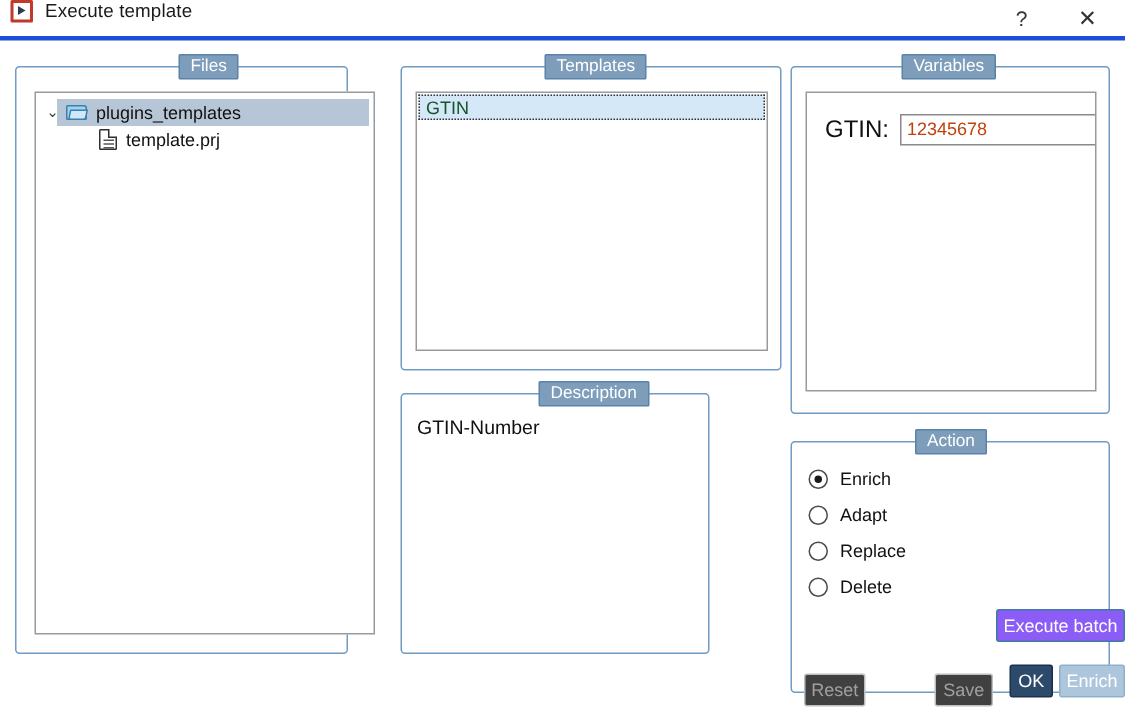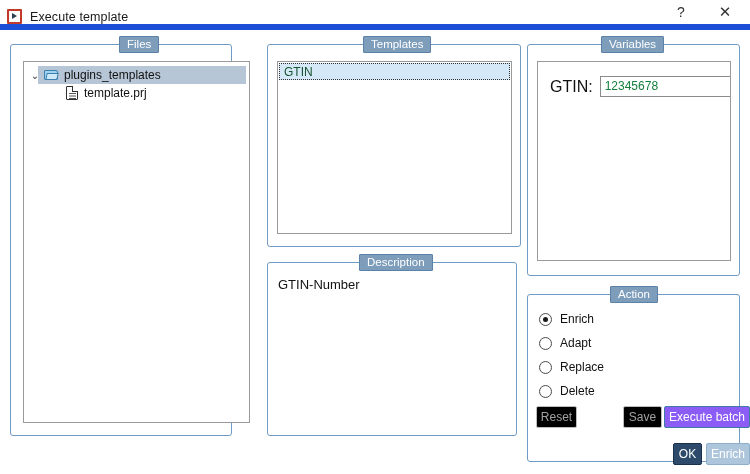--- a/index.html
+++ b/index.html
@@ -16,23 +16,23 @@
     overflow: hidden;
     position: relative;
   }
 
   
   .titlebar {
     position: absolute;
     left: 0; top: 0;
     width: 750px; height: 24px;
     background: #ffffff;
-    border-bottom: 6px solid #1d4ed8;
-    display: flex;
-    align-items: flex-end;
+    border-bottom: 3px solid #1d4ed8;
+    display: flex;
+    align-items: flex-start;
   }
   .title-icon {
     width: 15px; height: 15px;
     margin-left: 7px;
     margin-right: 8px;
     border: 2px solid #c0392b;
     background: #ffffff;
     box-sizing: border-box;
     position: relative;
     flex: none;
@@ -212,21 +212,21 @@
     background: #ffffff;
     height: 21px;
     width: 151px;
     box-sizing: border-box;
   }
   .spin-val {
     flex: 1;
     font-size: 12px;
     line-height: 19px;
     padding-left: 4px;
-    color: #15803d;
+    color: #c2410c;
     overflow: hidden;
     white-space: nowrap;
   }
   .spin-btns {
     width: 15px;
     border-left: 1px solid #b5b5b5;
     display: flex;
     flex-direction: column;
     background: #f4f4f4;
     flex: none;
@@ -287,23 +287,24 @@
     position: absolute;
     font-size: 12px;
     height: 22px;
     line-height: 20px;
     text-align: center;
     box-sizing: border-box;
     border-radius: 2px;
     white-space: nowrap;
   }
   .btn.disabled {
-    background: #000000;
+    background: #404040;
     border: 1px solid #bdbdbd;
     color: #a0a0a0;
+    margin-top: 43px;
   }
   .btn.primary {
     background: #8b5cf6;
     border: 1px solid #3f7ba5;
     color: #ffffff;
   }
   .btn.ok {
     background: #2e4a6b;
     border: 1px solid #1d3busy;
     border: 1px solid #17314f;
@@ -344,21 +345,21 @@
   </div>
 </div>
 
 <div class="group" style="left:267px; top:44px; width:254px; height:203px;">
   <div class="legend" style="left:95px;">Templates</div>
   <div class="pane" style="left:9px; top:16px; width:235px; height:173px;">
     <div class="list-item">GTIN</div>
   </div>
 </div>
 
-<div class="group" style="left:267px; top:262px; width:250px; height:174px;">
+<div class="group" style="left:267px; top:262px; width:206px; height:174px;">
   <div class="legend" style="left:91px;">Description</div>
   <div class="desc-text">GTIN-Number</div>
 </div>
 
 <div class="group" style="left:527px; top:44px; width:213px; height:232px;">
   <div class="legend" style="left:73px;">Variables</div>
   <div class="pane" style="left:9px; top:16px; width:194px; height:200px;">
     <div class="var-row">
       <span class="var-label">GTIN:</span>
       <span class="spin">

